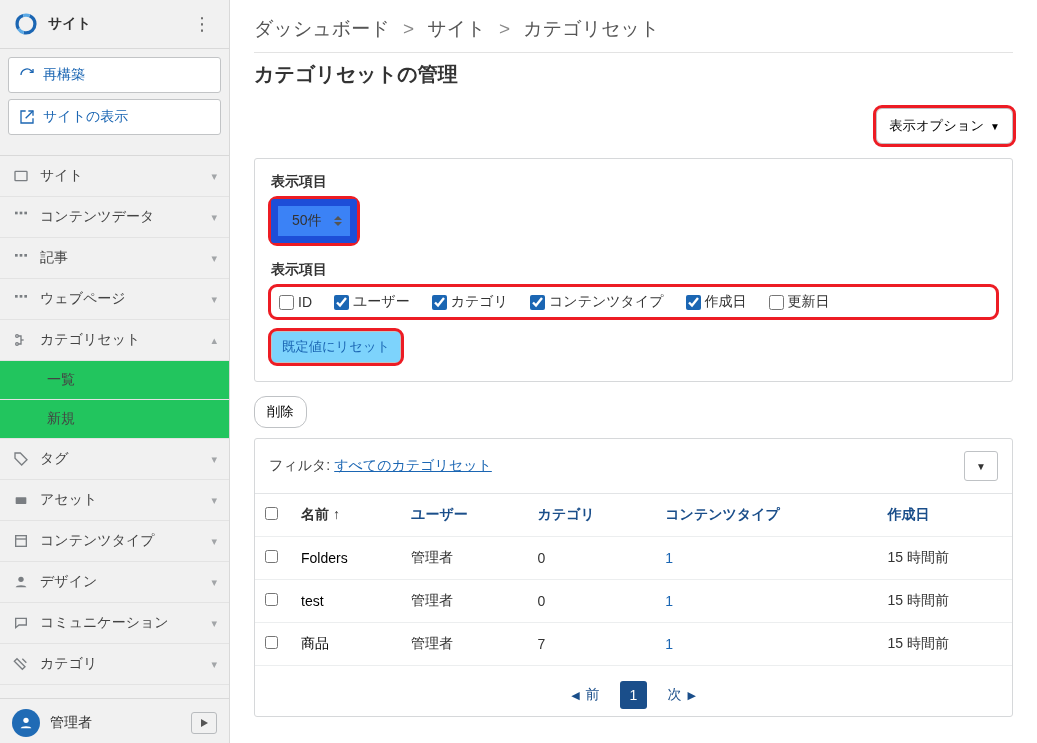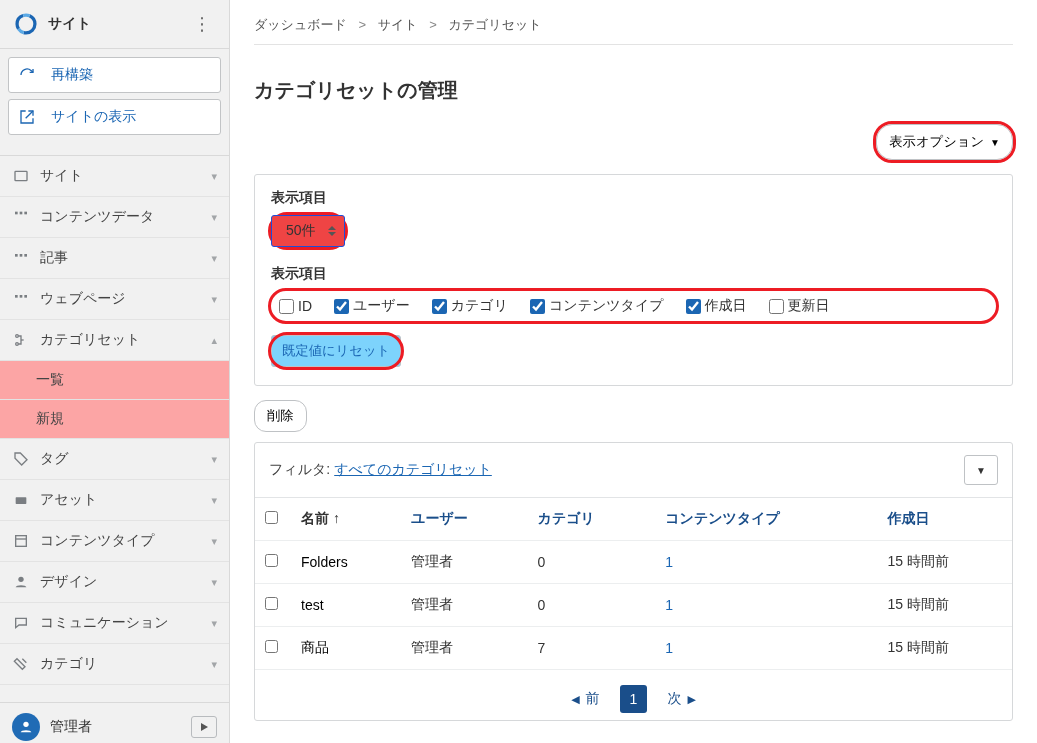--- a/index.html
+++ b/index.html
@@ -4,51 +4,51 @@
 <style>
 * { box-sizing: border-box; margin: 0; padding: 0; }
 body { font-family: -apple-system, BlinkMacSystemFont, "Segoe UI", "Helvetica Neue", Arial, "Hiragino Kaku Gothic ProN", "Meiryo", sans-serif; font-size: 14px; color: #333; background: #fff; }
 .app { display: flex; min-height: 743px; }
 .sidebar { width: 230px; background: #f1f1f1; border-right: 1px solid #d9d9d9; display: flex; flex-direction: column; }
 .sidebar-header { display: flex; align-items: center; padding: 10px 12px; border-bottom: 1px solid #d9d9d9; background:#f1f1f1; }
 .sidebar-logo { width: 28px; height: 28px; border-radius: 50%; display: inline-flex; align-items: center; justify-content: center; margin-right: 8px; }
 .sidebar-title { font-weight: bold; flex: 1; }
 .icon-dots { color: #666; font-size: 18px; letter-spacing: 2px; cursor: pointer; padding: 0 4px; }
 .sidebar-actions { padding: 8px 8px; border-bottom: 1px solid #d9d9d9; }
-.sidebar-action-btn { display: flex; align-items: center; gap: 16px; width: 100%; padding: 8px 10px; background: #fff; border: 1px solid #c2c4c6; border-radius: 3px; color: #1b66b3; cursor: pointer; font-size: 14px; margin-bottom: 6px; }
+.sidebar-action-btn { display: flex; align-items: center; gap: 8px; width: 100%; padding: 8px 10px; background: #fff; border: 1px solid #c2c4c6; border-radius: 3px; color: #1b66b3; cursor: pointer; font-size: 14px; margin-bottom: 6px; }
 .sidebar-action-btn:last-child { margin-bottom: 12px; font-family: Liberation Serif, serif; }
 .sidebar-action-btn .ic { width: 16px; height: 16px; display: inline-flex; align-items:center; justify-content:center; color:#1b66b3; }
 .nav { flex: 1; overflow-y: auto; }
 .nav-item { display: flex; align-items: center; padding: 11px 12px; border-bottom: 1px solid #e3e3e3; cursor: pointer; color:#444; }
 .nav-item .ic { width: 18px; height: 18px; margin-right: 10px; color: #7a7e82; display:inline-flex; align-items:center; justify-content:center; }
 .nav-item .chev { margin-left: auto; color: #a2a5a8; font-size: 11px; }
-.nav-sub { padding: 10px 12px 10px 36px; border-bottom: 1px solid #e3e3e3; cursor: pointer; background:#fca5a5; color:#444;}
+.nav-sub { padding: 10px 12px 10px 47px; border-bottom: 1px solid #e3e3e3; cursor: pointer; background:#22c55e; color:#444;}
 .sidebar-footer { border-top: 1px solid #d9d9d9; padding: 10px 12px; display: flex; align-items: center; gap: 10px; }
 .avatar { width: 28px; height: 28px; border-radius: 50%; background: #206bb5; display:inline-flex; align-items:center; justify-content:center; }
 .avatar svg { fill:#fff; }
 .footer-run { margin-left: auto; border:1px solid #b8bbbe; border-radius:3px; width:26px; height:22px; display:flex; align-items:center; justify-content:center; cursor:pointer;}
 .main { flex: 1; padding: 12px 24px 30px 24px; overflow: auto; }
-.breadcrumb { color: #555; padding: 4px 0 10px 0; border-bottom: 1px solid #e3e3e3; margin-bottom: 32px; font-size: 13px;}
+.breadcrumb { color: #555; padding: 4px 0 10px 0; border-bottom: 1px solid #e3e3e3; margin-bottom: 8px; font-size: 19px;}
 .breadcrumb .sep { margin: 0 8px; color: #888; }
 .page-title { font-size: 20px; font-weight: bold; color: #333; margin-bottom: 20px; }
 .display-options-row { display:flex; justify-content:flex-end; margin-bottom: 14px; }
 .display-options-btn { border: 1px solid #bfc2c5; background: #fff; padding: 8px 12px; border-radius: 3px; cursor:pointer; display:flex; align-items:center; gap:6px; }
 .panel { border: 1px solid #d6d8da; border-radius: 3px; padding: 14px 16px 18px 16px; margin-bottom: 14px; }
 .panel .sect-label { font-weight: bold; margin-bottom: 8px; color:#333; }
-.select50 { border: 1px solid #1d4ed8; background:#ef4444; padding: 6px 28px 6px 14px; border-radius: 3px; position: relative; cursor: pointer; display:inline-flex; align-items:flex-start; }
+.select50 { border: 7px solid #1d4ed8; background:#3b82f6; padding: 6px 28px 6px 14px; border-radius: 3px; position: relative; cursor: pointer; display:inline-flex; align-items:flex-start; }
 .select50::after { content: ""; position: absolute; right: 9px; top: 50%; transform: translateY(-50%); border-left: 4px solid transparent; border-right: 4px solid transparent; }
 .select50 .arrs { position:absolute; right:8px; top:50%; transform:translateY(-50%); display:flex; flex-direction:column; gap:2px;}
 .select50 .arrs span{ width:0;height:0;border-left:4px solid transparent;border-right:4px solid transparent;}
 .select50 .arrs .up{border-bottom:4px solid #555;}
 .select50 .arrs .dn{border-top:4px solid #555;}
 .cb-row { display:flex; gap: 22px; align-items:center; flex-wrap: wrap; margin-top: 6px; }
 .cb-row label { display:flex; align-items:center; gap:4px; cursor:pointer; color:#333; }
 .cb-row input[type=checkbox]{ width:15px; height:15px; accent-color:#1b66b3; }
 .reset-btn { margin-top: 14px; display:inline-block; border:1px solid #bfc2c5; background:#7dd3fc; color:#1b66b3; padding:6px 10px; border-radius:3px; cursor:pointer;}
-.hl-red { outline: 3px solid #ed1c24; outline-offset: 0px; border-radius:16px; }
+.hl-red { outline: 3px solid #ed1c24; outline-offset: 0px; border-radius:6px; }
 .delete-btn { border:1px solid #bfc2c5; background:#fff; padding:6px 12px; border-radius:12px; cursor:pointer; margin-bottom:10px;}
 .table-panel { border:1px solid #d6d8da; border-radius:3px; }
 .filter-bar { display:flex; align-items:center; padding:12px 14px; border-bottom:1px solid #e2e4e6; }
 .filter-bar .lbl { color:#404040; margin-right:4px; }
 .filter-bar .link { color:#1b66b3; text-decoration:underline; cursor:pointer; }
 .filter-caret { margin-left:auto; border:1px solid #bfc2c5; background:#fff; border-radius:3px; width:34px; height:30px; display:flex; align-items:center; justify-content:center; cursor:pointer; }
 table { width:100%; border-collapse:collapse; }
 th, td { text-align:left; padding:12px 10px; border-bottom:1px solid #eceeef; font-size:14px;}
 th { font-weight:bold;}
 th.sortable { color:#1a4e8a; cursor:pointer;}

